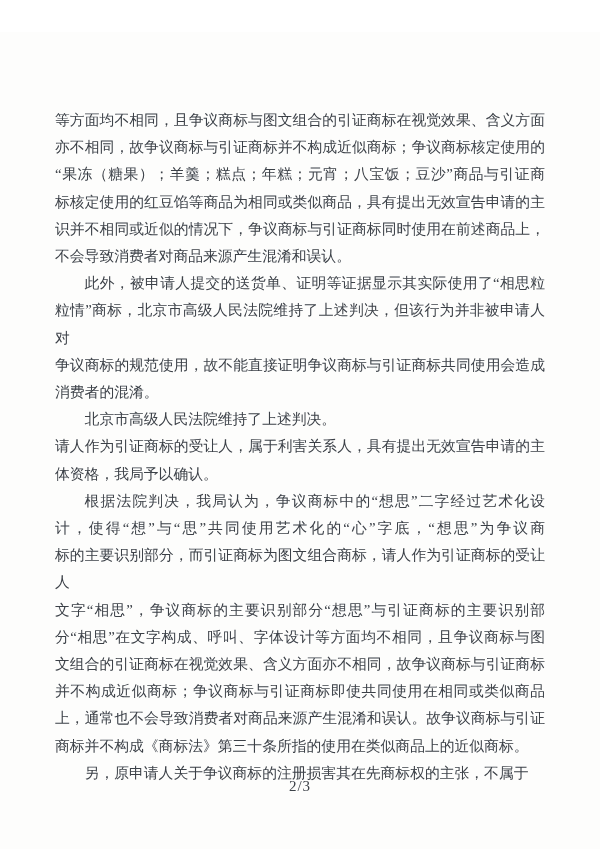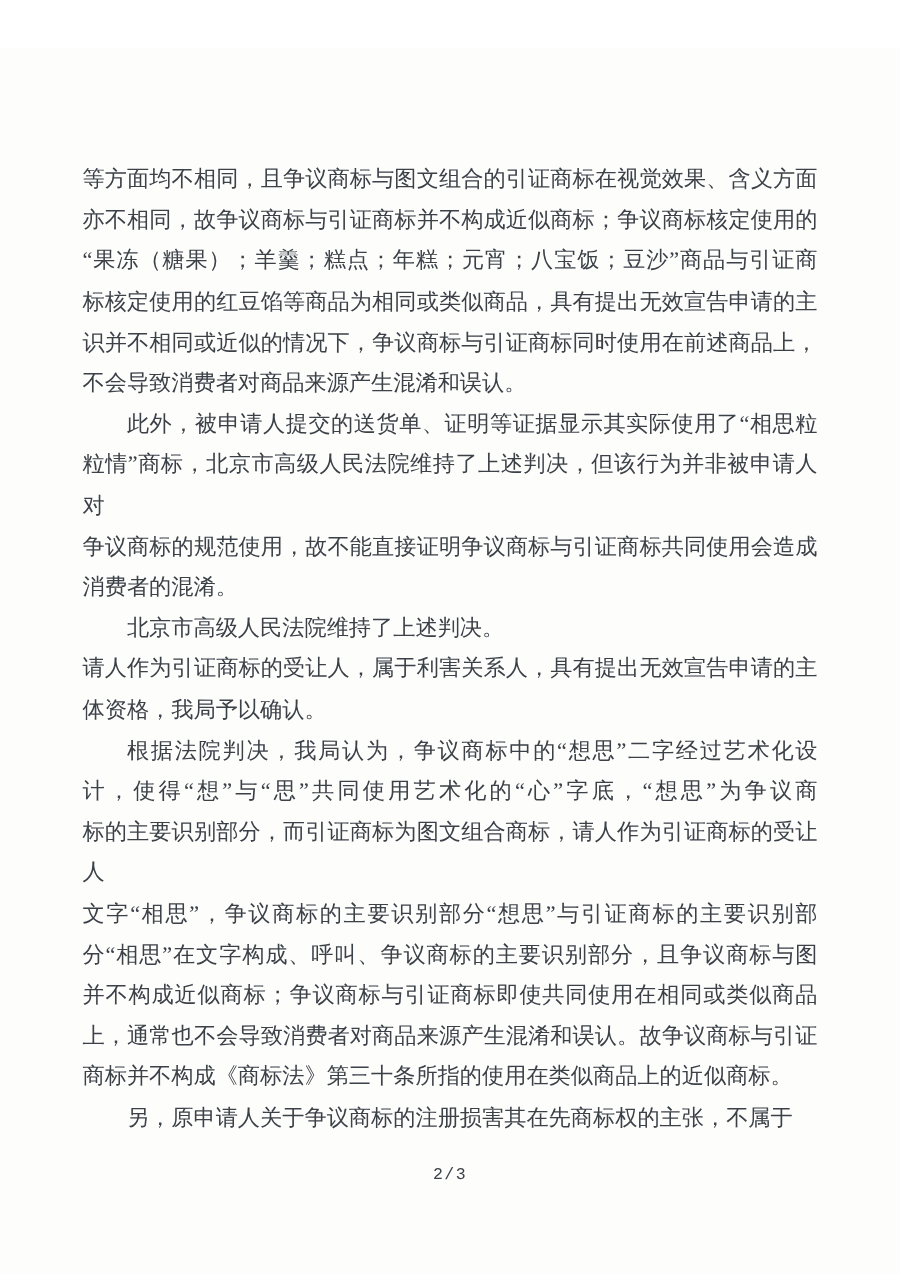--- a/index.html
+++ b/index.html
@@ -36,24 +36,23 @@
   }
   .line.indent {
     text-indent: 2em;
   }
   .footer {
     position: absolute;
     top: 746px;
     left: 0;
     width: 100%;
     text-align: center;
-    font-size: 11px;
+    font-size: 15px;
     letter-spacing: 1px;
     color: #3c4148;
-    font-family: Liberation Mono, monospace;
   }
 </style>
 </head>
 <body>
 
 <div class="page">
   <div class="content" id="content">
       <div class="line">等方面均不相同，且争议商标与图文组合的引证商标在视觉效果、含义方面</div>
       <div class="line">亦不相同，故争议商标与引证商标并不构成近似商标；争议商标核定使用的</div>
       <div class="line">“果冻（糖果）；羊羹；糕点；年糕；元宵；八宝饭；豆沙”商品与引证商</div>
@@ -64,20 +63,21 @@
       <div class="line">粒情”商标，北京市高级人民法院维持了上述判决，但该行为并非被申请人对</div>
       <div class="line">争议商标的规范使用，故不能直接证明争议商标与引证商标共同使用会造成</div>
       <div class="line para-end">消费者的混淆。</div>
       <div class="line para-end indent">北京市高级人民法院维持了上述判决。</div>
       <div class="line">请人作为引证商标的受让人，属于利害关系人，具有提出无效宣告申请的主</div>
       <div class="line para-end">体资格，我局予以确认。</div>
       <div class="line indent">根据法院判决，我局认为，争议商标中的“想思”二字经过艺术化设</div>
       <div class="line">计，使得“想”与“思”共同使用艺术化的“心”字底，“想思”为争议商</div>
       <div class="line">标的主要识别部分，而引证商标为图文组合商标，请人作为引证商标的受让人</div>
       <div class="line">文字“相思”，争议商标的主要识别部分“想思”与引证商标的主要识别部</div>
-      <div class="line">分“相思”在文字构成、呼叫、争议商标的主要识别部分，且争议商标与图</div>
+      <div class="line">分“相思”在文字构成、呼叫、字体设计等方面均不相同，且争议商标与图</div>
+      <div class="line">文组合的引证商标在视觉效果、含义方面亦不相同，故争议商标与引证商标</div>
       <div class="line">并不构成近似商标；争议商标与引证商标即使共同使用在相同或类似商品</div>
       <div class="line">上，通常也不会导致消费者对商品来源产生混淆和误认。故争议商标与引证</div>
       <div class="line para-end">商标并不构成《商标法》第三十条所指的使用在类似商品上的近似商标。</div>
       <div class="line para-end indent">另，原申请人关于争议商标的注册损害其在先商标权的主张，不属于</div>
     </div>
   <div class="footer">2/3</div>
 </div>
 
 </body></html>

